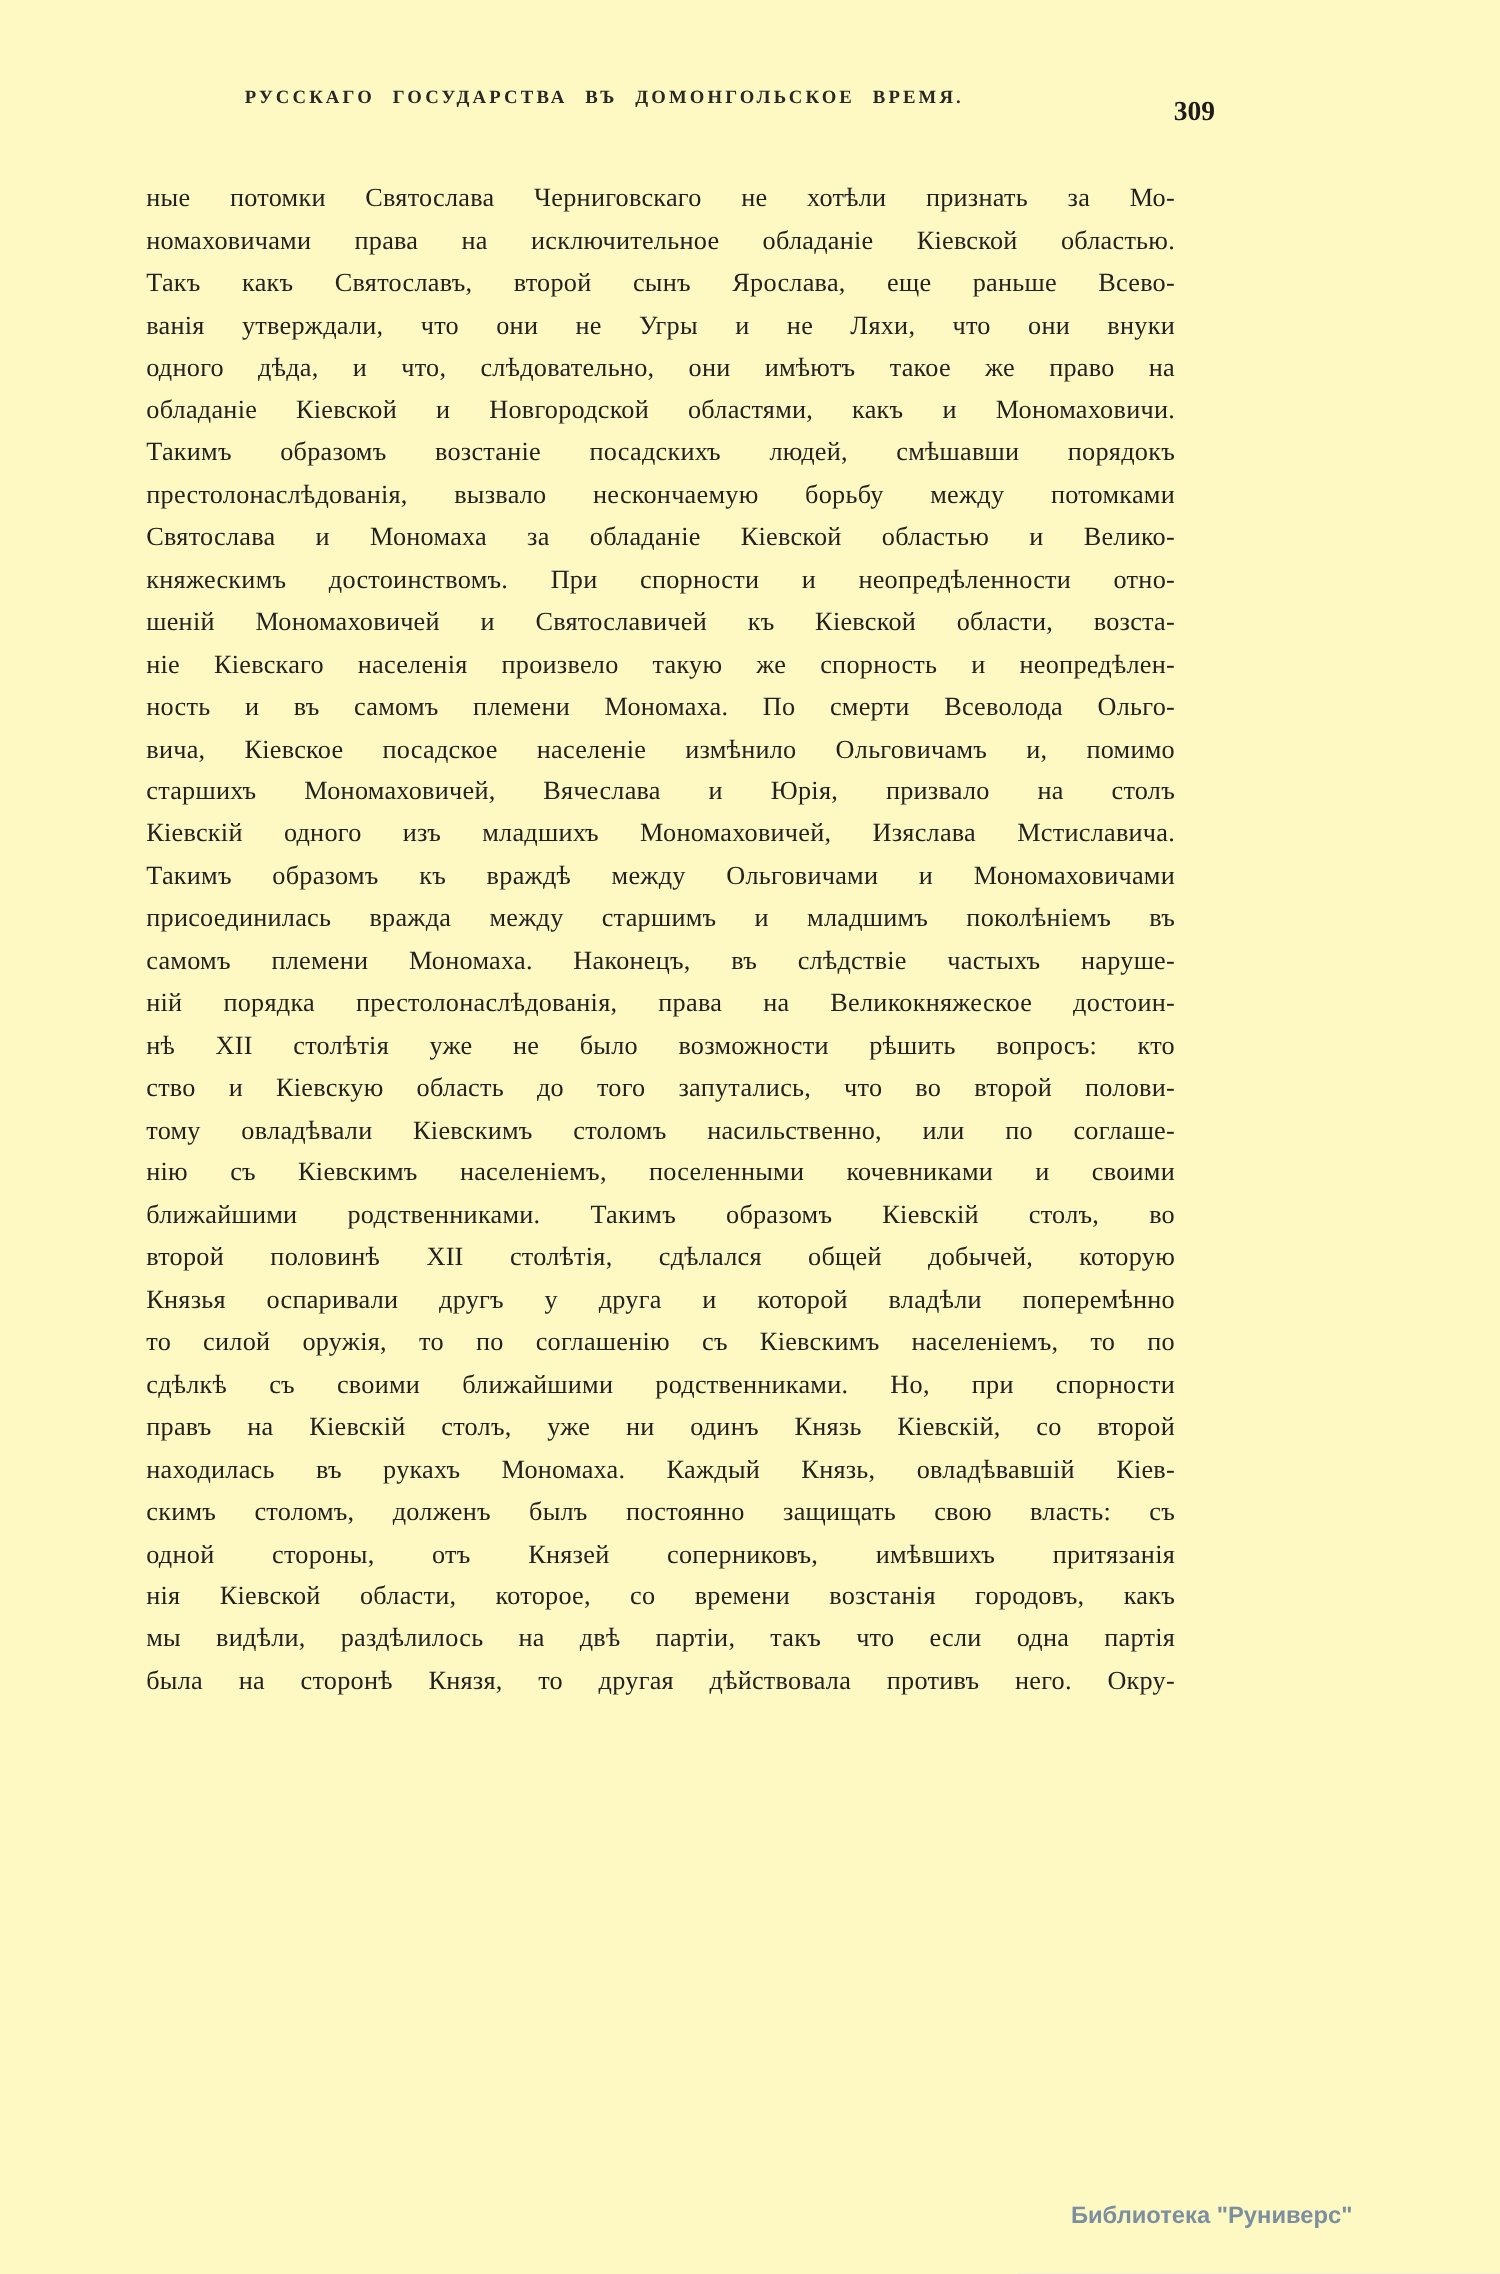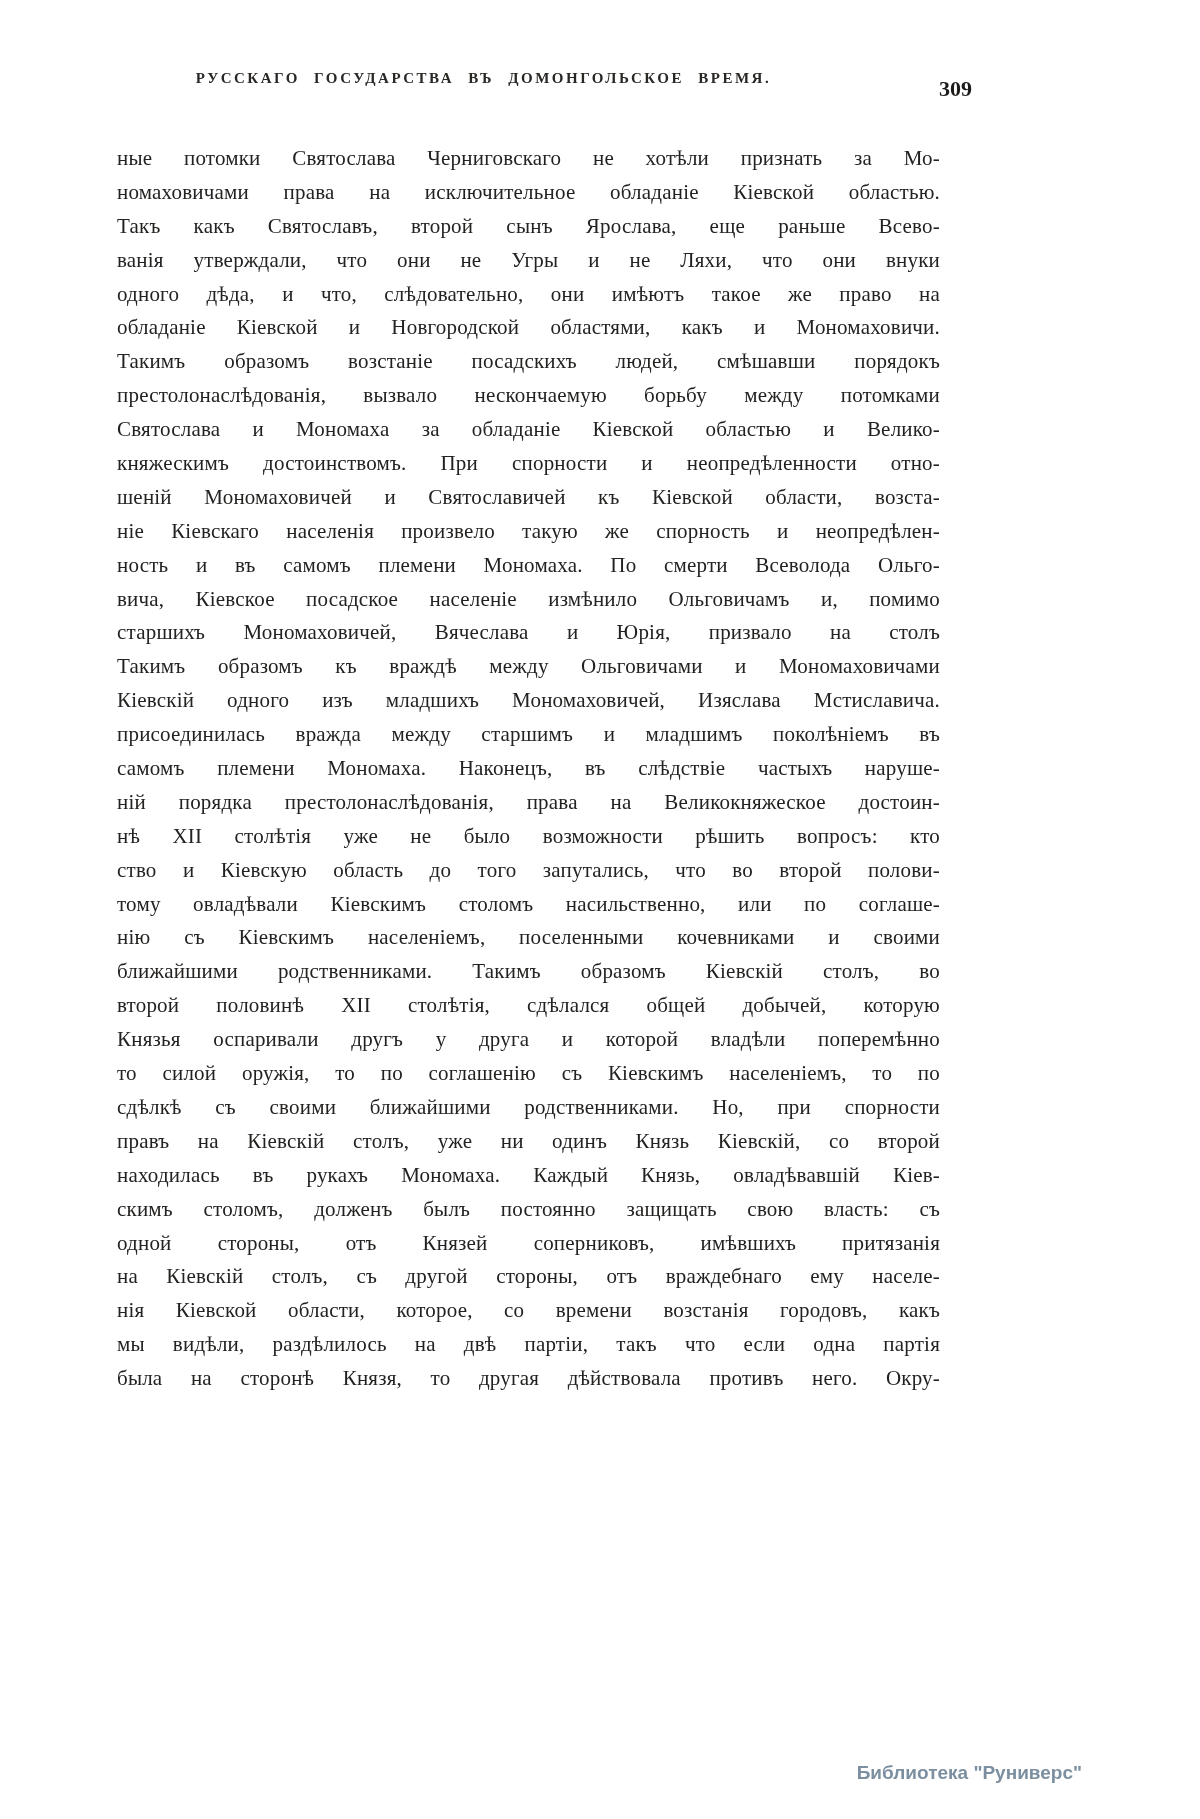--- a/index.html
+++ b/index.html
@@ -5,21 +5,21 @@
   html, body {
     margin: 0;
     padding: 0;
     background: #e9e9e7;
   }
   .page {
     position: relative;
     width: 1200px;
     height: 1819px;
     margin: 0 auto;
-    background: #ffffff;
+    background: #fef9c3;
     overflow: hidden;
     font-family: "Liberation Serif", "DejaVu Serif", serif;
     color: #1e1c1a;
   }
   
   .header {
     position: absolute;
     top: 70px;
     left: 107px;
     width: 823px;
@@ -94,39 +94,38 @@
     <div class="text-line">обладаніе Кіевской и Новгородской областями, какъ и Мономаховичи.</div>
     <div class="text-line">Такимъ образомъ возстаніе посадскихъ людей, смѣшавши порядокъ</div>
     <div class="text-line">престолонаслѣдованія, вызвало нескончаемую борьбу между потомками</div>
     <div class="text-line">Святослава и Мономаха за обладаніе Кіевской областью и Велико-</div>
     <div class="text-line">княжескимъ достоинствомъ. При спорности и неопредѣленности отно-</div>
     <div class="text-line">шеній Мономаховичей и Святославичей къ Кіевской области, возста-</div>
     <div class="text-line">ніе Кіевскаго населенія произвело такую же спорность и неопредѣлен-</div>
     <div class="text-line">ность и въ самомъ племени Мономаха. По смерти Всеволода Ольго-</div>
     <div class="text-line">вича, Кіевское посадское населеніе измѣнило Ольговичамъ и, помимо</div>
     <div class="text-line">старшихъ Мономаховичей, Вячеслава и Юрія, призвало на столъ</div>
+    <div class="text-line">Кіевскій одного изъ младшихъ Мономаховичей, Изяслава Мстиславича.</div>
     <div class="text-line">Такимъ образомъ къ враждѣ между Ольговичами и Мономаховичами</div>
-    <div class="text-line">Кіевскій одного изъ младшихъ Мономаховичей, Изяслава Мстиславича.</div>
     <div class="text-line">присоединилась вражда между старшимъ и младшимъ поколѣніемъ въ</div>
     <div class="text-line">самомъ племени Мономаха. Наконецъ, въ слѣдствіе частыхъ наруше-</div>
     <div class="text-line">ній порядка престолонаслѣдованія, права на Великокняжеское достоин-</div>
     <div class="text-line">нѣ XII столѣтія уже не было возможности рѣшить вопросъ: кто</div>
     <div class="text-line">ство и Кіевскую область до того запутались, что во второй полови-</div>
     <div class="text-line">тому овладѣвали Кіевскимъ столомъ насильственно, или по соглаше-</div>
     <div class="text-line">нію съ Кіевскимъ населеніемъ, поселенными кочевниками и своими</div>
     <div class="text-line">ближайшими родственниками. Такимъ образомъ Кіевскій столъ, во</div>
     <div class="text-line">второй половинѣ XII столѣтія, сдѣлался общей добычей, которую</div>
     <div class="text-line">Князья оспаривали другъ у друга и которой владѣли поперемѣнно</div>
     <div class="text-line">то силой оружія, то по соглашенію съ Кіевскимъ населеніемъ, то по</div>
     <div class="text-line">сдѣлкѣ съ своими ближайшими родственниками. Но, при спорности</div>
     <div class="text-line">правъ на Кіевскій столъ, уже ни одинъ Князь Кіевскій, со второй</div>
     <div class="text-line">находилась въ рукахъ Мономаха. Каждый Князь, овладѣвавшій Кіев-</div>
     <div class="text-line">скимъ столомъ, долженъ былъ постоянно защищать свою власть: съ</div>
     <div class="text-line">одной стороны, отъ Князей соперниковъ, имѣвшихъ притязанія</div>
-    <div class="text-line">на Кіевскій столъ, съ другой стороны, отъ враждебнаго ему населе-</div>
     <div class="text-line">нія Кіевской области, которое, со времени возстанія городовъ, какъ</div>
     <div class="text-line">мы видѣли, раздѣлилось на двѣ партіи, такъ что если одна партія</div>
     <div class="text-line">была на сторонѣ Князя, то другая дѣйствовала противъ него. Окру-</div>
   </div>
 
   <div class="watermark">Библиотека "Руниверс"</div>
 
 </div>
 
 </body></html>

